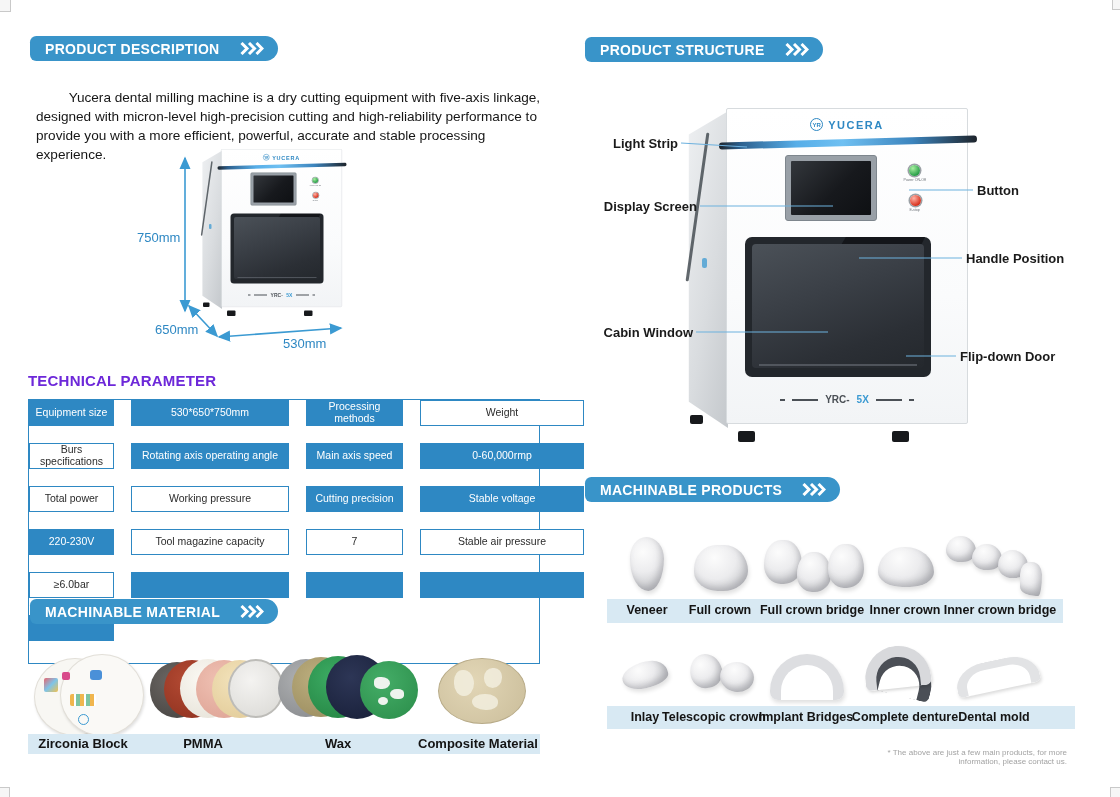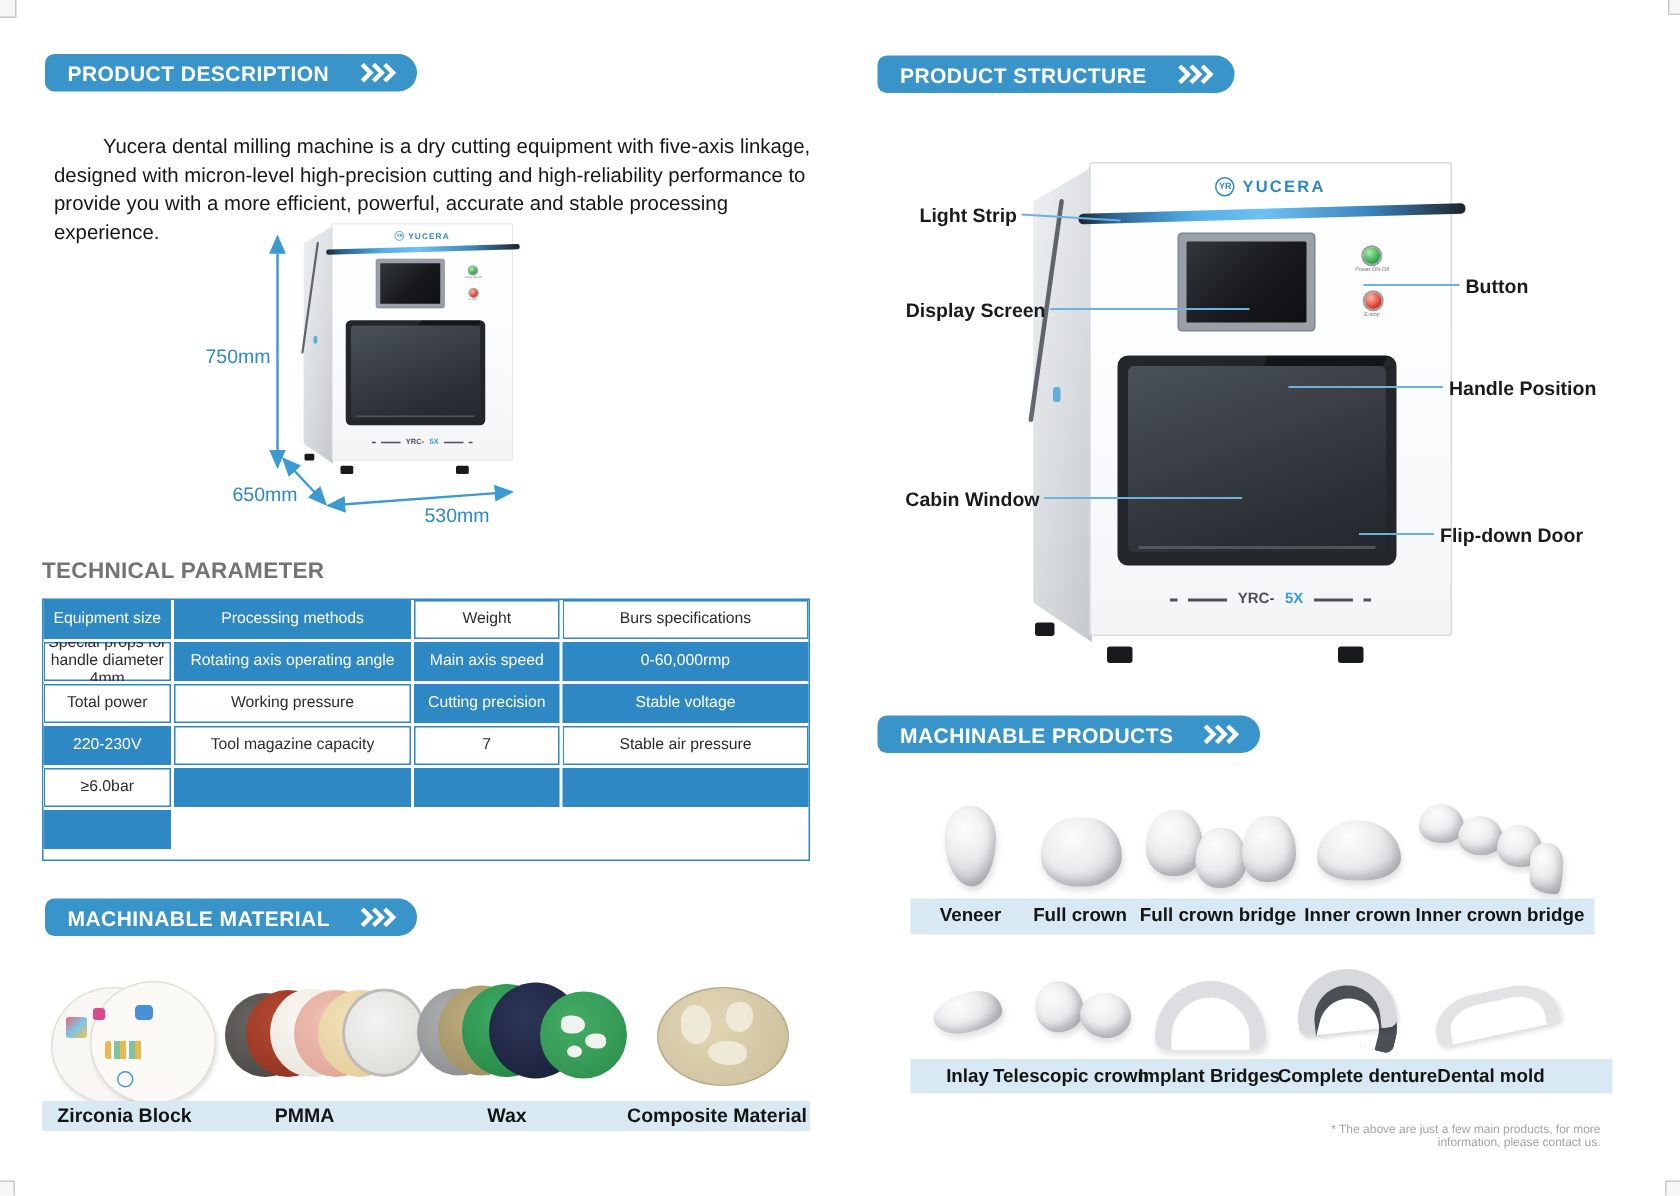--- a/index.html
+++ b/index.html
@@ -9,30 +9,30 @@
 
   
   .corner{position:absolute;background:#f6f6f6;border:1px solid #c9c9c9;z-index:0}
 
   
   .badge{position:absolute;display:inline-flex;align-items:center;gap:20px;
          background:#3994c9;color:#fff;font-weight:bold;font-size:14px;letter-spacing:.3px;
          padding:5px 14px 5px 15px;border-radius:7px 14px 14px 7px;height:15px;z-index:3}
   .badge svg{display:block}
 
-  .h2{position:absolute;font-size:15px;font-weight:bold;color:#737373;letter-spacing:.2px}
+  .h2{position:absolute;font-size:15px;font-weight:bold;color:#6d28d9;letter-spacing:.2px}
 
   .para{position:absolute;left:36px;top:74px;width:512px;font-size:13.6px;line-height:1.42;
         text-indent:2.4em;color:#161616}
 
   
   .ptable{position:absolute;left:28px;top:399px;width:512px;box-sizing:border-box;
           border:1px solid #2e88c3;background:#fff;display:grid;
           grid-template-columns:85px 158px 97px 164px;
-          grid-template-rows:repeat(6,26px) 5px;gap:2px}
+          grid-template-rows:repeat(6,26px) 5px;gap:17px}
   .c{display:flex;align-items:center;justify-content:center;text-align:center;
      font-size:10.5px;line-height:1.12;padding:1px 3px;overflow:hidden}
   .c.w{background:#fff;color:#2b2b2b;box-shadow:inset 0 0 0 1px #2e88c3}
   .c.b{background:#2e88c3;color:#fff}
   .bar{background:#2e88c3}
 
   
   .lstrip{position:absolute;background:#d8e9f3;z-index:1}
   .pl{position:absolute;transform:translateX(-50%);font-weight:bold;font-size:12.5px;
       white-space:nowrap;color:#141414;z-index:2}
@@ -168,25 +168,25 @@
 </div>
 
 <div class="dim" style="left:137px;top:230px">750mm</div>
 <div class="dim" style="left:155px;top:322px">650mm</div>
 <div class="dim" style="left:283px;top:336px">530mm</div>
 
 <div class="h2" style="left:28px;top:372px">TECHNICAL PARAMETER</div>
 
 <div class="ptable">
   <div class="c b">Equipment size</div>
+  <div class="c b">530*650*750mm</div>
   <div class="c b">Processing methods</div>
 
   <div class="c w">Weight</div>
   <div class="c w">Burs specifications</div>
-  <div class="c w">Special props for handle diameter 4mm</div>
 
   <div class="c b">Rotating axis operating angle</div>
   <div class="c b">Main axis speed</div>
   <div class="c b">0-60,000rmp</div>
 
   <div class="c w">Total power</div>
   <div class="c w">Working pressure</div>
 
   <div class="c b">Cutting precision</div>
   <div class="c b">Stable voltage</div>

